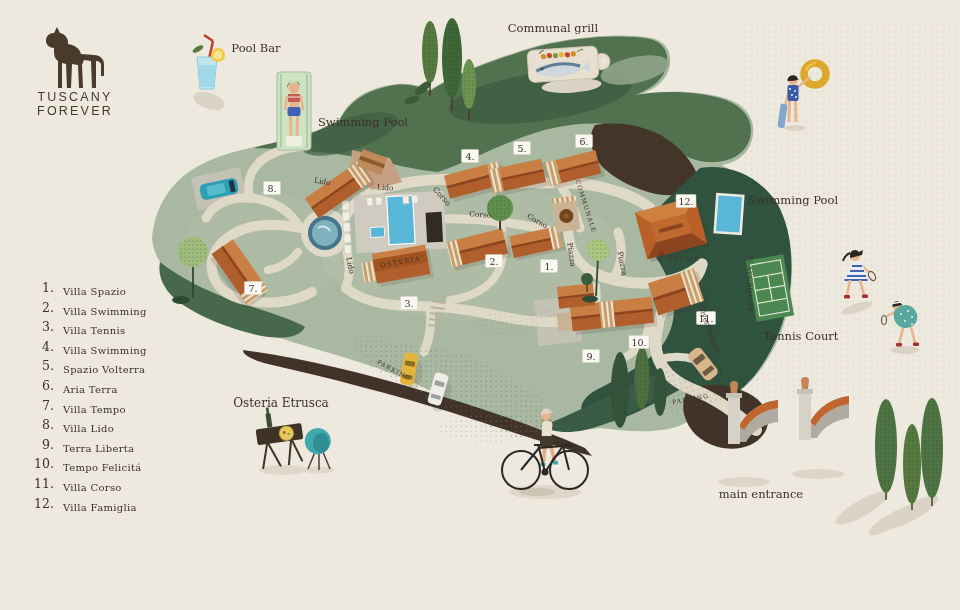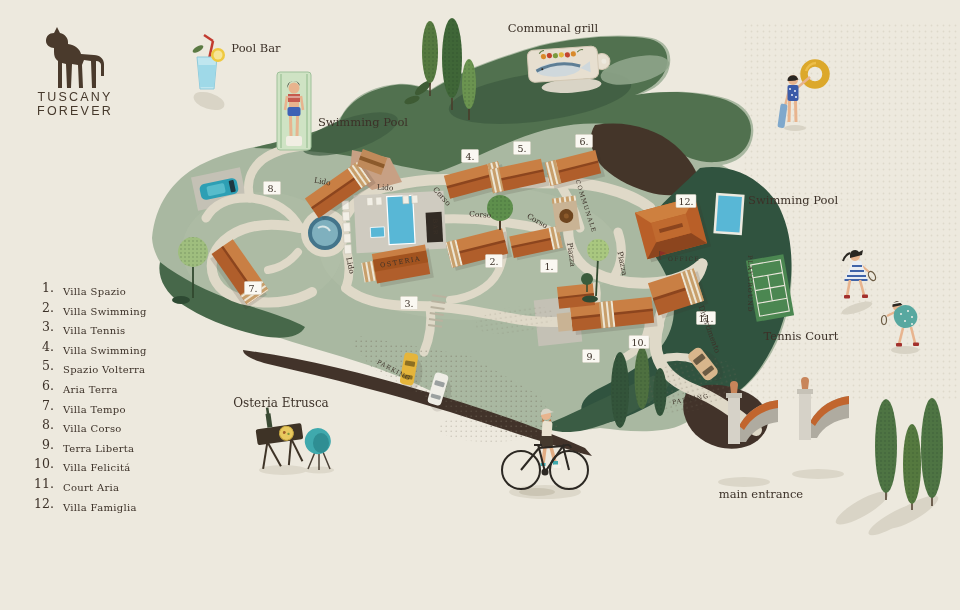--- a/index.html
+++ b/index.html
@@ -659,33 +659,33 @@
     <div class="row">
         <span class="num">6.</span>
         <span class="name">Aria Terra</span>
       </div>
     <div class="row">
         <span class="num">7.</span>
         <span class="name">Villa Tempo</span>
       </div>
     <div class="row">
         <span class="num">8.</span>
-        <span class="name">Villa Corso</span>
+        <span class="name">Villa Lido</span>
       </div>
     <div class="row">
         <span class="num">9.</span>
         <span class="name">Terra Liberta</span>
       </div>
     <div class="row">
         <span class="num">10.</span>
-        <span class="name">Villa Felicitá</span>
+        <span class="name">Tempo Felicitá</span>
       </div>
     <div class="row">
         <span class="num">11.</span>
-        <span class="name">Court Aria</span>
+        <span class="name">Villa Corso</span>
       </div>
     <div class="row">
         <span class="num">12.</span>
         <span class="name">Villa Famiglia</span>
       </div>
   </div>
 
 </div>
 
 </body></html>

